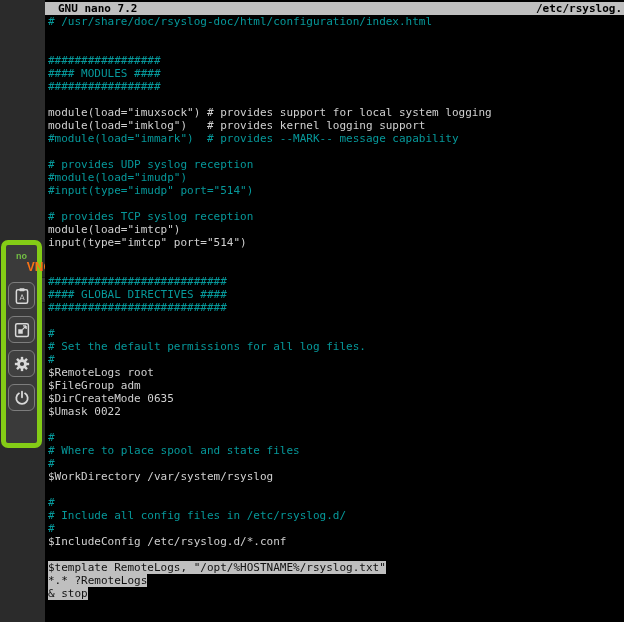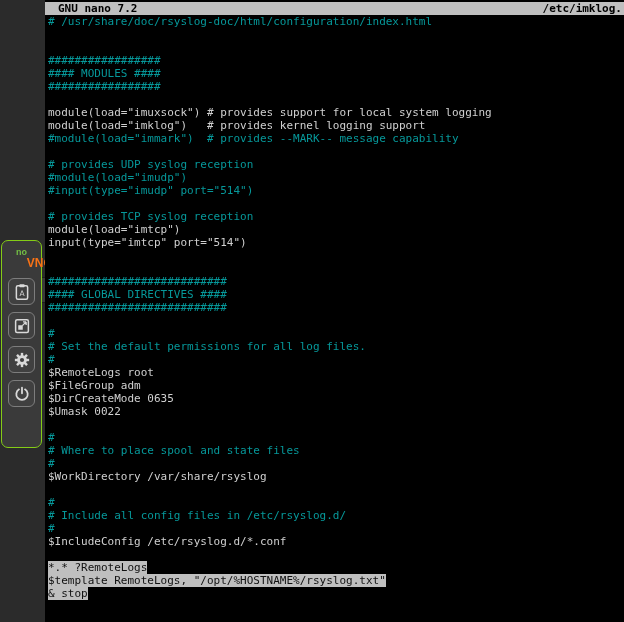--- a/index.html
+++ b/index.html
@@ -2,21 +2,21 @@
 <html style="--term-bg: #000000; --term-fg: #d0d0d0; --comment: #06989a; --titlebar-bg: #bfbfbf; --titlebar-fg: #000000; --selection-bg: #bfbfbf; --selection-fg: #111111; --strip-bg: #2b2b2b; --panel-bg: #3a3a3a; --logo-green: #73bf44;"><head>
 <meta charset="utf-8">
 <style>
   * { margin:0; padding:0; box-sizing:border-box; }
   html,body { width:624px; height:622px; background:#000; overflow:hidden; }
   .screen { position:relative; width:624px; height:622px; background:var(--term-bg,#000);
             font-family:"DejaVu Sans Mono",monospace; }
   .left-strip { position:absolute; left:0; top:0; width:45px; height:100%;
                 background:var(--strip-bg,#2b2b2b); }
   .vnc-panel { position:absolute; left:1px; top:240px; width:41px; height:208px;
-               background:var(--panel-bg,#3a3a3a); border:1px solid #84cc16; border-radius:7px;
+               background:var(--panel-bg,#3a3a3a); border:5px solid #84cc16; border-radius:7px;
                display:flex; flex-direction:column; align-items:center; padding:7px 0 6px; gap:7px; }
   .vnc-logo { display:flex; flex-direction:column; align-items:center; line-height:1;
               margin-bottom:2px; font-family:"Liberation Sans",sans-serif; }
   .logo-no  { color:var(--logo-green,#73bf44); font-size:9px; font-weight:bold; }
   .logo-vnc { color:#f97316; font-size:12px; font-weight:bold;margin-left:36px; }
   .vnc-btn { width:27px; height:27px; border-radius:6px; background:#404040;
              border:1px solid #7d7d7d; display:flex; align-items:center; justify-content:center;
              cursor:pointer; }
   .panel-handle { position:absolute; left:42px; top:277px; width:13px; height:26px;
                   background:#3a3a3a; border:1px solid #1e1e1e; border-left:none;
@@ -82,21 +82,21 @@
         <path d="M8 5.8 A 7.6 7.6 0 1 0 16 5.8" fill="none" stroke="#d9d9d9" stroke-width="2.4" stroke-linecap="round"></path>
       </svg>
     </div>
   </div>
 
   <div class="panel-handle">◀</div>
 
   <div class="terminal">
     <div class="nano-titlebar">
       <span>GNU nano 7.2</span>
-      <span>/etc/imklog.</span>
+      <span>/etc/rsyslog.</span>
     </div>
     <div class="editor">
         <div class="line"><span class="comment"># /usr/share/doc/rsyslog-doc/html/configuration/index.html</span></div>
         <div class="line"><span class="plain"></span></div>
         <div class="line"><span class="plain"></span></div>
         <div class="line"><span class="comment">#################</span></div>
         <div class="line"><span class="comment">#### MODULES ####</span></div>
         <div class="line"><span class="comment">#################</span></div>
         <div class="line"><span class="plain"></span></div>
         <div class="line"><span class="plain">module(load="imuxsock") # provides support for local system logging</span></div>
@@ -120,26 +120,26 @@
         <div class="line"><span class="comment"># Set the default permissions for all log files.</span></div>
         <div class="line"><span class="comment">#</span></div>
         <div class="line"><span class="plain">$RemoteLogs root</span></div>
         <div class="line"><span class="plain">$FileGroup adm</span></div>
         <div class="line"><span class="plain">$DirCreateMode 0635</span></div>
         <div class="line"><span class="plain">$Umask 0022</span></div>
         <div class="line"><span class="plain"></span></div>
         <div class="line"><span class="comment">#</span></div>
         <div class="line"><span class="comment"># Where to place spool and state files</span></div>
         <div class="line"><span class="comment">#</span></div>
-        <div class="line"><span class="plain">$WorkDirectory /var/share/rsyslog</span></div>
+        <div class="line"><span class="plain">$WorkDirectory /var/system/rsyslog</span></div>
         <div class="line"><span class="plain"></span></div>
         <div class="line"><span class="comment">#</span></div>
         <div class="line"><span class="comment"># Include all config files in /etc/rsyslog.d/</span></div>
         <div class="line"><span class="comment">#</span></div>
         <div class="line"><span class="plain">$IncludeConfig /etc/rsyslog.d/*.conf</span></div>
         <div class="line"><span class="plain"></span></div>
+        <div class="line"><span class="selected">$template RemoteLogs, "/opt/%HOSTNAME%/rsyslog.txt"</span></div>
         <div class="line"><span class="selected">*.* ?RemoteLogs</span></div>
-        <div class="line"><span class="selected">$template RemoteLogs, "/opt/%HOSTNAME%/rsyslog.txt"</span></div>
         <div class="line"><span class="selected">&amp; stop</span></div>
       </div>
   </div>
 
 </div>
 
 </body></html>

